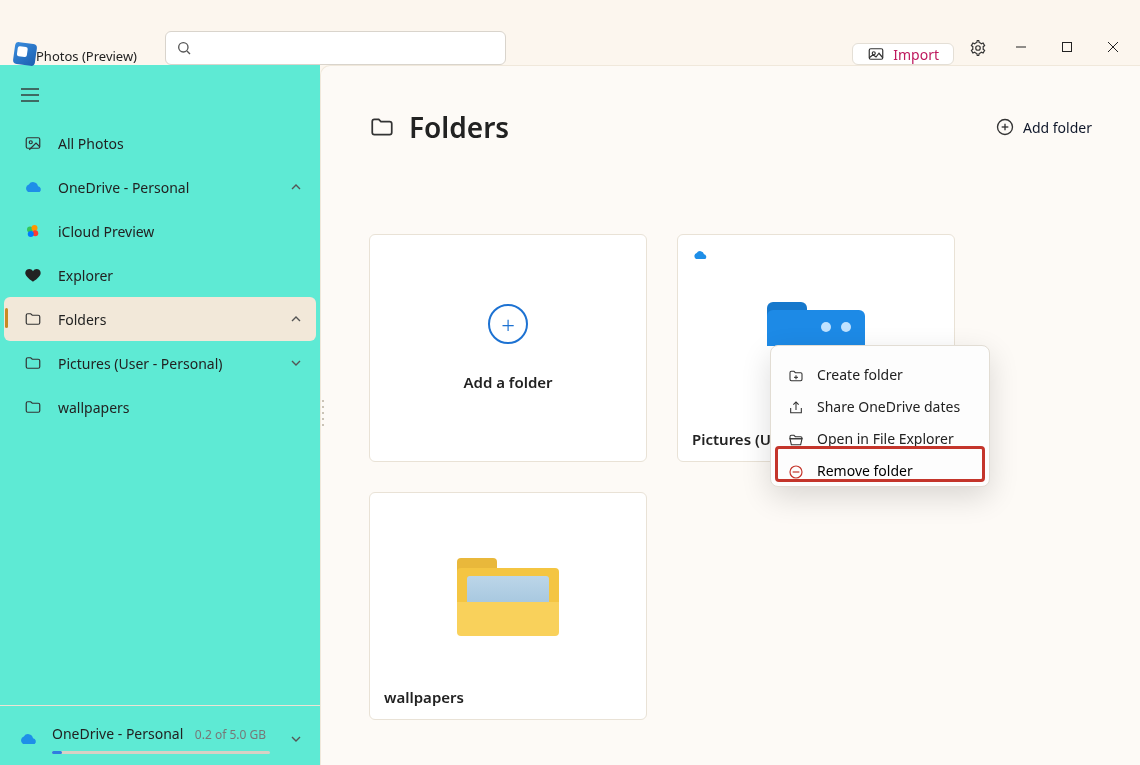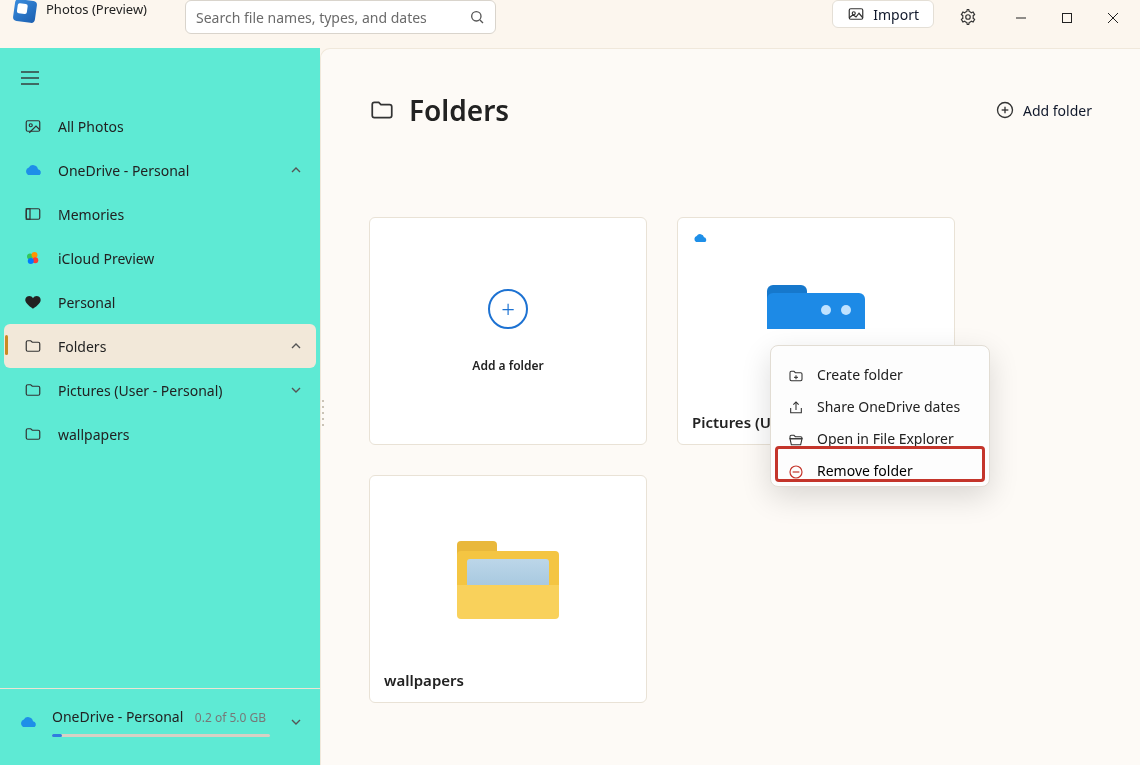--- a/index.html
+++ b/index.html
@@ -1,27 +1,27 @@
 <!DOCTYPE html>
 <html><head>
 <meta charset="utf-8">
 <style>
   * { box-sizing: border-box; margin: 0; padding: 0; font-family: "Segoe UI", system-ui, sans-serif; }
   body { width: 1140px; height: 765px; overflow: hidden; background: #fcf6ee; position: relative; }
 
   
-  .titlebar { height: 48px; display: flex; align-items: flex-start; padding: 0 4px 0 14px; gap: 10px; }
+  .titlebar { height: 48px; display: flex; align-items: flex-end; padding: 0 4px 0 14px; gap: 0; margin-top: 17px; }
   .app-logo { width: 22px; height: 22px; background: linear-gradient(135deg,#3a8dde 0%, #1b5fb0 100%); border-radius: 4px; position: relative; transform: rotate(8deg); }
   .app-logo::after { content:""; position:absolute; left:3px; top:4px; width:10px; height:10px; background:#fff; border-radius:2px; }
   .app-title { font-size: 13px; color:#222; }
   .searchbox { flex:1; margin-left: 28px; margin-right: 28px; max-width: 605px; height: 34px; background:#fff; border:1px solid #d9d4cc; border-radius:6px; display:flex; align-items:center; padding:0 10px; gap:8px; }
   .searchbox input { flex:1; border:none; outline:none; font-size:14px; background:transparent; color:#333;}
   .searchbox input::placeholder { color:#6b6b6b; }
   .search-icon { width:16px; height:16px; color:#555; }
-  .import-btn { height:28px; padding:0 14px; background:#fff; border:1px solid #e4dfd6; border-radius:6px; display:flex; align-items:center; gap:8px; font-size:14px; color:#0f172a; }
+  .import-btn { height:22px; padding:0 14px; background:#fff; border:1px solid #e4dfd6; border-radius:6px; display:flex; align-items:center; gap:8px; font-size:14px; color:#be185d; }
   .settings-btn { width:40px; height:34px; display:flex; align-items:center; justify-content:center; margin-left:4px; border-radius:6px; }
   .win-controls { margin-left:auto; display:flex; }
   .win-btn { width:46px; height:36px; display:flex; align-items:center; justify-content:center; color:#222; }
   .spacer-flex { flex:1; }
 
   
   .app-body { display:flex; height: calc(765px - 48px); }
   .sidebar { width: 320px; background:#5eead4; display:flex; flex-direction:column; }
   .menu-toggle { width:40px; height:40px; display:flex; align-items:center; justify-content:center; margin:10px 0 6px 10px; border-radius:6px; }
   .nav { padding: 0 4px; }
@@ -42,21 +42,21 @@
   .main { flex:1; background:#fdfaf6; border-top-left-radius:10px; border:1px solid #f0e8db; border-right:none; border-bottom:none;}
   .main-inner { padding: 42px 48px; position:relative; }
   .page-header { display:flex; align-items:center; gap:14px; }
   .page-title { font-size:28px; font-weight:600; color:#222; }
   .add-folder-top { margin-left:auto; display:flex; align-items:center; gap:8px; font-size:14px; color:#0f172a;}
   .card-grid { margin-top: 88px; display:flex; flex-wrap:wrap; gap: 30px; }
   .card { width: 278px; height: 228px; background:#fff; border:1px solid #e9e2d6; border-radius:6px; display:flex; flex-direction:column; align-items:center; justify-content:center; position:relative; }
   .card-label { position:absolute; left:14px; bottom:12px; font-size:15px; font-weight:600; color:#222;}
   .card-add { gap:28px; }
   .add-circle { width:40px; height:40px; border:2px solid #1d72d2; border-radius:50%; display:flex; align-items:center; justify-content:center; color:#1d72d2; font-size:24px; font-weight:300;}
-  .add-text { font-size:12px; font-weight:600; color:#222;}
+  .add-text { font-size:15px; font-weight:600; color:#222;}
   .cloud-badge { position:absolute; left:14px; top:14px; width:16px; height:12px; }
 
   
   .folder-blue { width:98px; height:74px; position:relative; margin-top:-18px;}
   .folder-blue .back { position:absolute; left:0; top:8px; width:98px; height:62px; background:#1d8ae6; border-radius:6px;}
   .folder-blue .tab { position:absolute; left:0; top:0; width:40px; height:18px; background:#1678cc; border-radius:6px 6px 0 0;}
   .folder-blue .dots { position:absolute; right:14px; top:20px; display:flex; gap:10px;}
   .folder-blue .dots i { width:10px; height:10px; background:#bfe2ff; border-radius:50%; display:block;}
   .folder-blue::after{content:"";position:absolute;left:0;right:0;bottom:0;height:30px;background:#fff;border-radius:0 0 6px 6px;}
 
@@ -76,21 +76,20 @@
   .resize-grip{ position:absolute; left:320px; top:400px; width:6px; height:26px; display:flex; flex-direction:column; justify-content:space-between; align-items:center;}
   .resize-grip i{width:2px;height:2px;background:#b9b0a1;border-radius:1px;}
 </style>
 </head>
 <body>
 
 <div class="titlebar">
   <div class="app-logo"></div>
   <div class="app-title">Photos (Preview)</div>
   <div class="searchbox">
-    <input type="text" placeholder="Search file names, types, and dates" style="">
     <svg class="search-icon" viewBox="0 0 24 24" fill="none" stroke="currentColor" stroke-width="2">
         <circle cx="11" cy="11" r="7"></circle>
         <line x1="21" y1="21" x2="16.5" y2="16.5"></line>
       </svg>
   </div>
   <div class="spacer-flex"></div>
   <button class="import-btn">
     <svg width="18" height="18" viewBox="0 0 24 24" fill="none" stroke="#333" stroke-width="1.6">
         <rect x="3" y="5" width="18" height="14" rx="2"></rect>
         <circle cx="9" cy="11" r="2"></circle>
@@ -151,47 +150,38 @@
               <path d="M6 14a5 5 0 0 1 1-9 6 6 0 0 1 11 2 4 4 0 0 1 2 7H6z" fill="#1e8fe8"></path>
             </svg>
           </span>
         <span>OneDrive - Personal</span>
         <span class="chev">
             <svg width="12" height="12" viewBox="0 0 12 12" fill="none" stroke="#555" stroke-width="1.4">
               <path d="M2 8l4-4 4 4"></path>
             </svg>
           </span>
       </div>
-      <div class="nav-item nav-sub">
-        <span class="icon-slot">
-            <svg width="18" height="18" viewBox="0 0 24 24" fill="none" stroke="#333" stroke-width="1.6">
-              <rect x="3" y="5" width="18" height="14" rx="2"></rect>
-              <rect x="3" y="5" width="5" height="14"></rect>
-            </svg>
-          </span>
-        <span>Memories</span>
-      </div>
       <div class="nav-item">
         <span class="icon-slot">
             <svg width="18" height="18" viewBox="0 0 24 24">
               <circle cx="8" cy="10" r="4" fill="#34c759"></circle>
               <circle cx="14" cy="8" r="4" fill="#ff9500"></circle>
               <circle cx="15" cy="15" r="4" fill="#ff3b30"></circle>
               <circle cx="9" cy="16" r="4" fill="#007aff"></circle>
             </svg>
           </span>
         <span>iCloud Preview</span>
       </div>
       <div class="nav-item">
         <span class="icon-slot">
             <svg width="18" height="18" viewBox="0 0 24 24" fill="#222">
               <path d="M12 21s-8-5-10-10c-1-3 1-7 5-7 2 0 4 1 5 3 1-2 3-3 5-3 4 0 6 4 5 7-2 5-10 10-10 10z"></path>
             </svg>
           </span>
-        <span>Personal</span>
+        <span>Explorer</span>
       </div>
       <div class="nav-item nav-selected">
         <span class="icon-slot">
             <svg width="18" height="18" viewBox="0 0 24 24" fill="none" stroke="#333" stroke-width="1.6">
               <path d="M3 7a2 2 0 0 1 2-2h4l2 2h8a2 2 0 0 1 2 2v8a2 2 0 0 1-2 2H5a2 2 0 0 1-2-2V7z"></path>
             </svg>
           </span>
         <span>Folders</span>
         <span class="chev">
             <svg width="12" height="12" viewBox="0 0 12 12" fill="none" stroke="#555" stroke-width="1.4">

